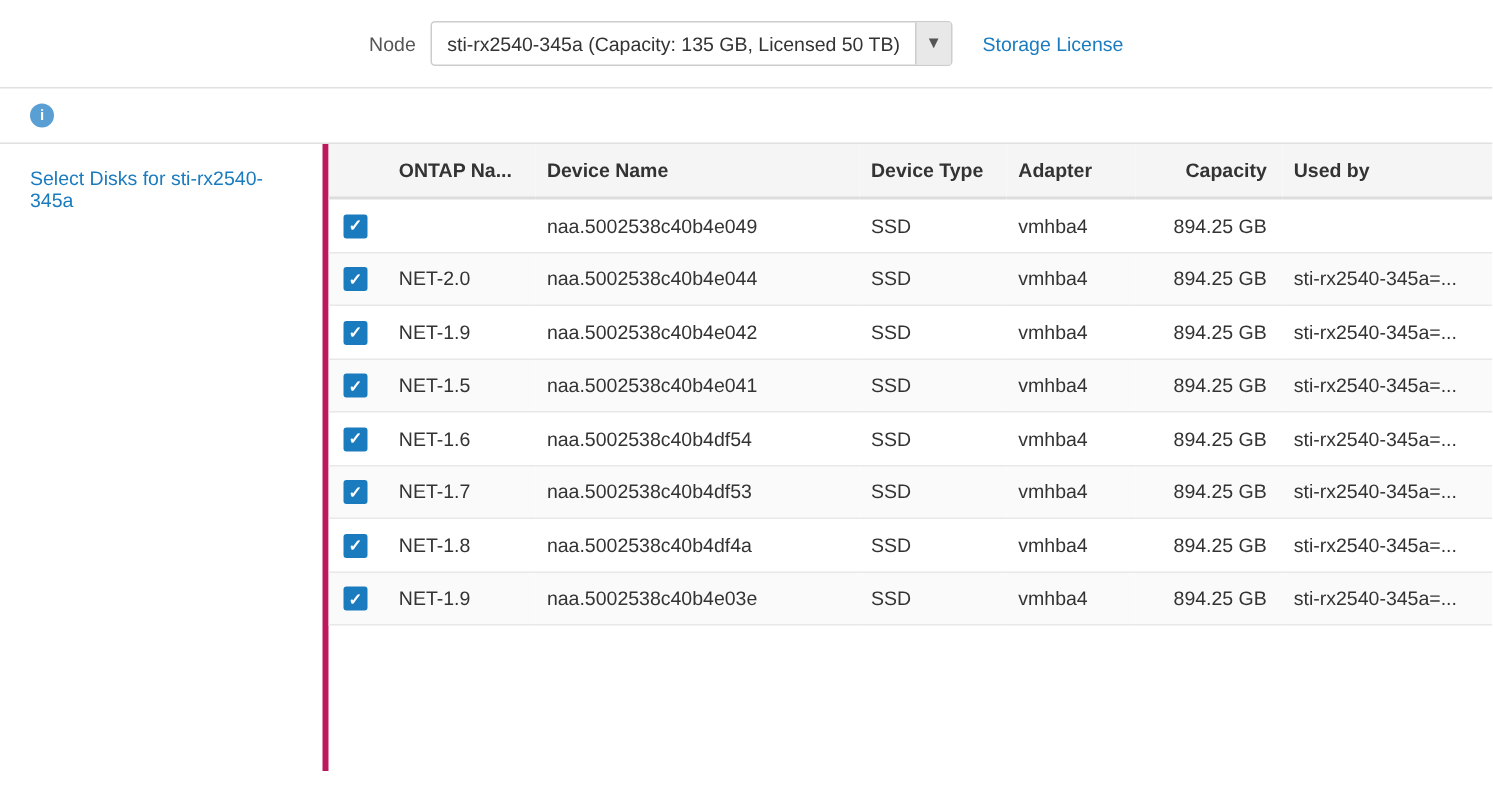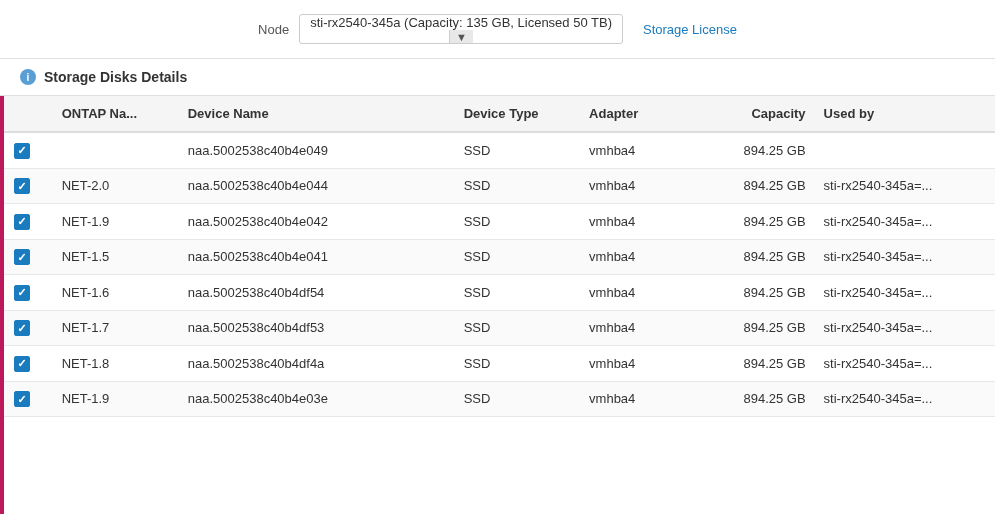--- a/index.html
+++ b/index.html
@@ -25,21 +25,20 @@
       color: #555;
       font-weight: normal;
     }
     .node-select-wrapper {
       display: flex;
       align-items: center;
       border: 1px solid #ccc;
       border-radius: 3px;
       background: #fff;
       height: 30px;
-      flex-direction: column;
     }
     .node-select-text {
       padding: 0 10px;
       font-size: 13px;
       color: #333;
       white-space: nowrap;
     }
     .node-select-arrow {
       background: #e8e8e8;
       border-left: 1px solid #ccc;
@@ -185,25 +184,29 @@
   <span class="node-label">Node</span>
   <div class="node-select-wrapper">
     <span class="node-select-text">sti-rx2540-345a (Capacity: 135 GB, Licensed 50 TB)</span>
     <div class="node-select-arrow">▼</div>
   </div>
   <a class="select-license-link">Storage License</a>
 </div>
 
 <div class="section-header">
   <div class="info-icon">i</div>
-  <span class="section-title">Storage Disks Details</span>
 </div>
 
 <div class="main-content">
 
+  <div class="left-panel">
+    <div class="left-label">
+      <span>Select Disks for </span><span style="color:#1a7bbf;">sti-rx2540-345a</span>
+    </div>
+  </div>
 
   <div class="table-wrapper">
     <div class="table-container">
       <table>
         <thead>
           <tr>
             <th class="check-col"></th>
             <th class="ontap-col">ONTAP Na...</th>
             <th class="device-col">Device Name</th>
             <th class="type-col">Device Type</th>

